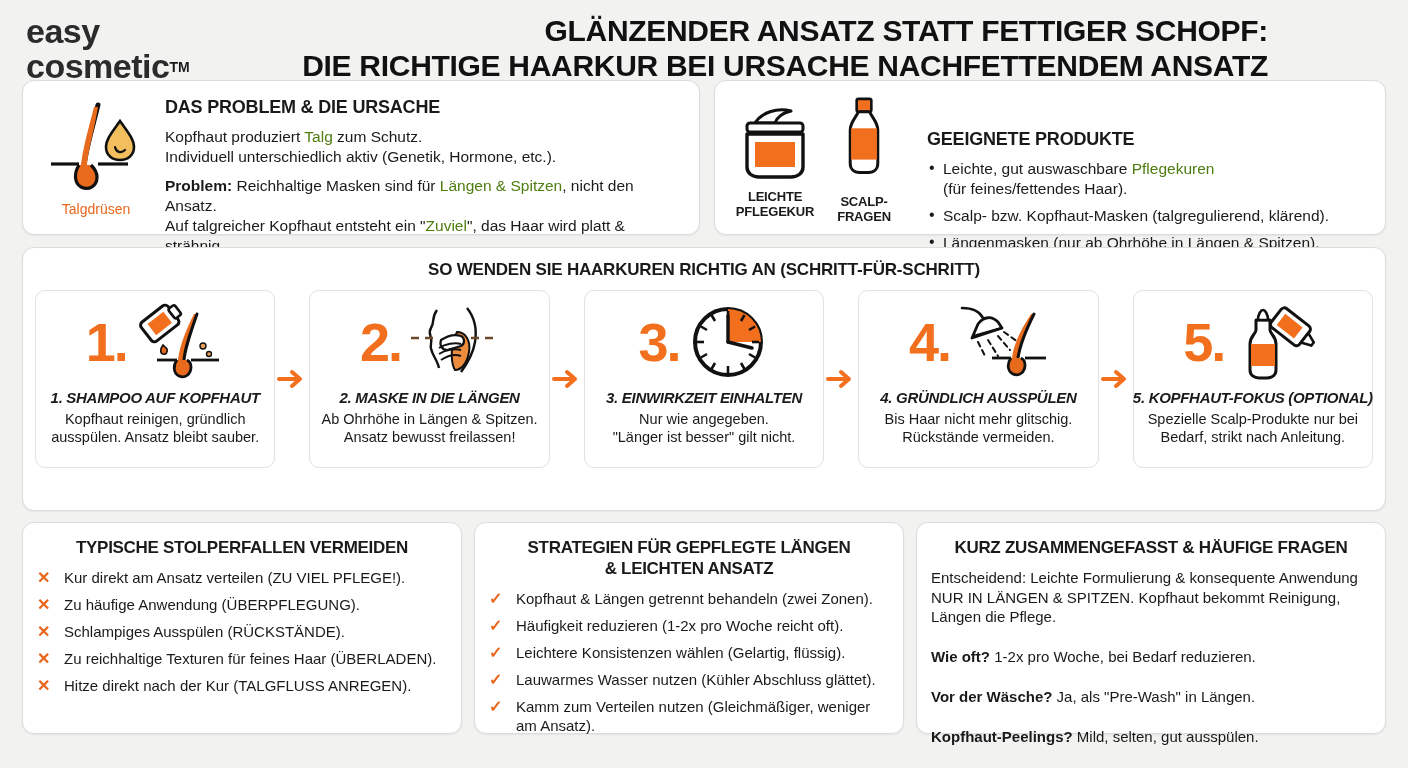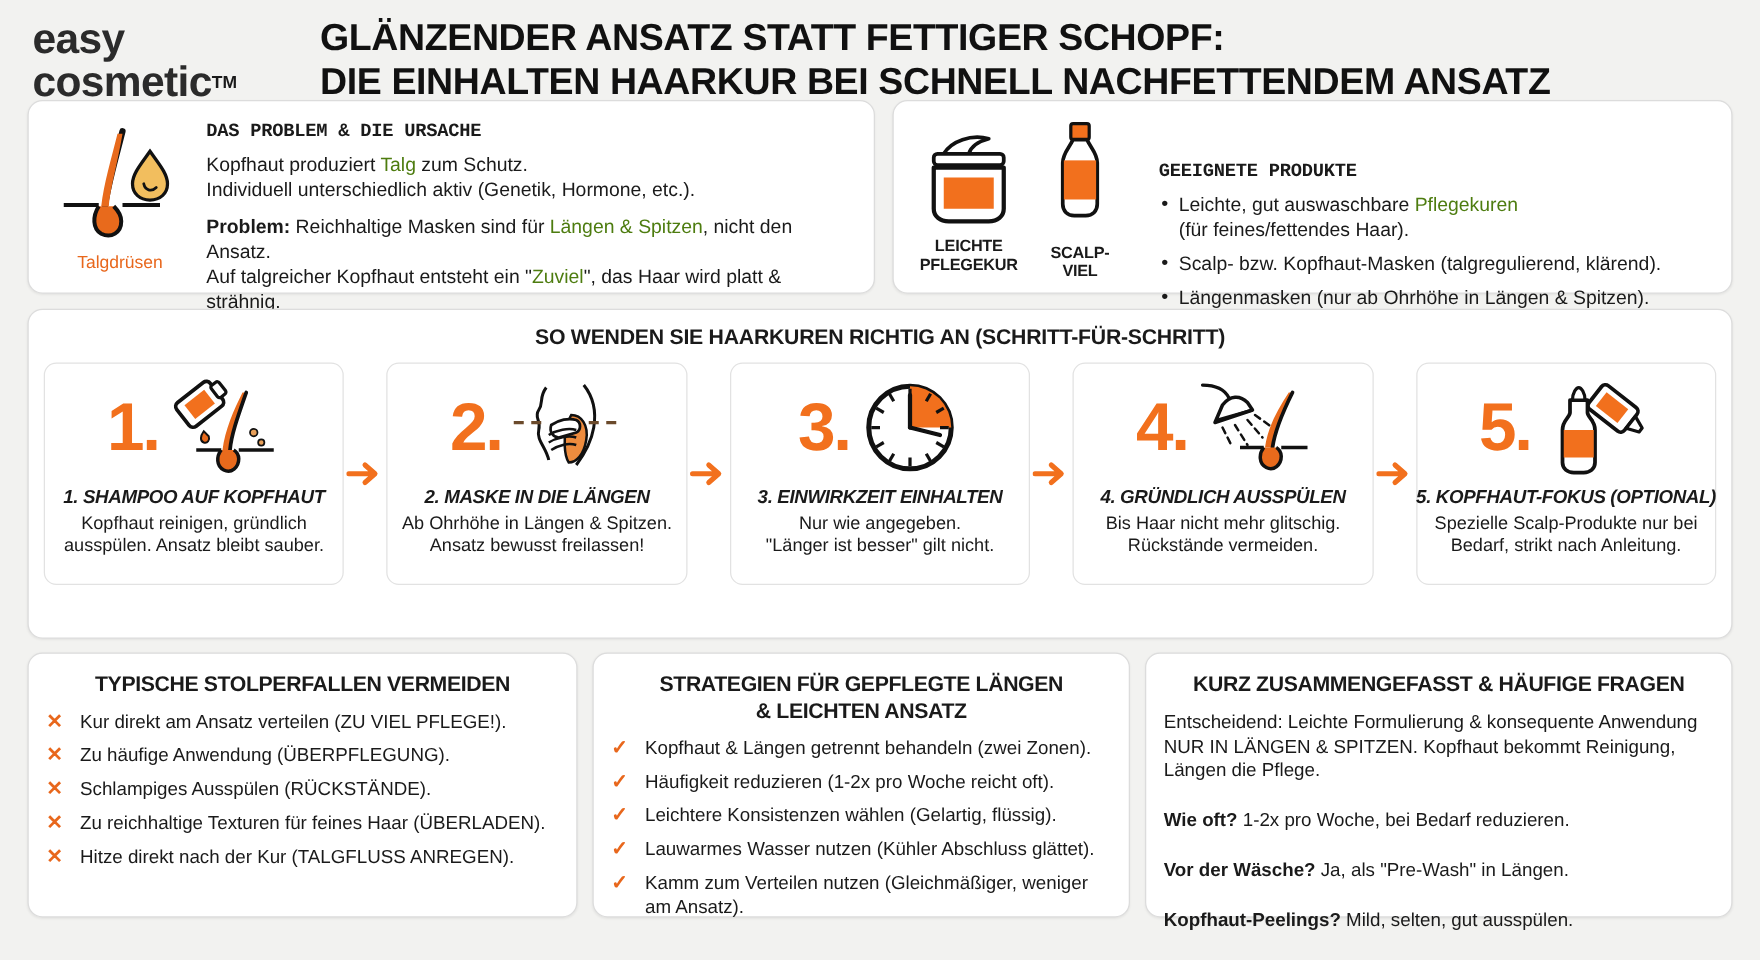--- a/index.html
+++ b/index.html
@@ -11,40 +11,40 @@
     overflow:hidden;
   }
   .page{position:relative;width:1408px;height:768px;box-sizing:border-box;}
 
   
   .header{display:flex;align-items:flex-start;height:80px;padding:14px 20px 0 26px;box-sizing:border-box;}
   .logo{width:230px;flex:0 0 230px;line-height:1.02;}
   .logo-l1,.logo-l2{font-weight:bold;font-size:34px;letter-spacing:-0.5px;color:#2b2b2b;}
   .logo-l2{position:relative;display:inline-block;}
   .logo-tm{font-size:14px;vertical-align:super;font-weight:bold;}
-  .titlewrap{flex:1;text-align:left;padding-right:120px;}
+  .titlewrap{flex:1;text-align:right;padding-right:120px;}
   .t1,.t2{font-weight:bold;letter-spacing:-0.3px;color:#111;}
   .t1{font-size:30px;line-height:34px;}
   .t2{font-size:30px;line-height:36px;}
 
   
   .card{
     background:#fff;border:1px solid #dcdcdc;border-radius:12px;
     box-sizing:border-box;position:relative;
     box-shadow:0 1px 2px rgba(0,0,0,0.06);
   }
   .row-top{display:flex;gap:14px;padding:0 22px;box-sizing:border-box;}
   .card-problem{width:678px;height:155px;padding:14px 16px 10px 14px;display:flex;gap:10px;}
   .card-products{flex:1;height:155px;padding:14px 16px 10px 20px;display:flex;gap:16px;}
 
   .icon-col{flex:0 0 auto;display:flex;flex-direction:column;align-items:center;justify-content:flex-start;}
   .icon-caption{color:#e8671c;font-size:14px;margin-top:2px;}
   .prod-caption{font-weight:bold;font-size:13px;line-height:15px;text-align:center;margin-top:4px;letter-spacing:-0.2px;}
 
-  .sec-h{font-weight:bold;font-size:15px;letter-spacing:-0.2px;margin:0 0 9px 0;font-family:Liberation Mono, monospace;}
+  .sec-h{font-weight:bold;font-size:18px;letter-spacing:-0.2px;margin:0 0 9px 0;}
   .body-txt{font-size:15.5px;line-height:20px;}
   .orange{color:#4d7c0f;}
   .b{font-weight:bold;}
   .gap{height:9px;}
 
   ul.bullets{list-style:none;margin:0;padding:0;}
   ul.bullets li{font-size:15.5px;line-height:20px;margin-bottom:7px;padding-left:16px;position:relative;}
   ul.bullets li:before{content:"\2022";position:absolute;left:2px;top:-1px;font-size:16px;}
 
   
@@ -80,21 +80,21 @@
 
 <div class="page">
 
   <div class="header">
     <div class="logo">
       <div class="logo-l1">easy</div>
       <div><span class="logo-l2">cosmetic</span><span class="logo-tm">TM</span></div>
     </div>
     <div class="titlewrap">
       <div class="t1">GLÄNZENDER ANSATZ STATT FETTIGER SCHOPF:</div>
-      <div class="t2">DIE EINHALTEN HAARKUR BEI SCHNELL NACHFETTENDEM ANSATZ</div>
+      <div class="t2">DIE RICHTIGE HAARKUR BEI URSACHE NACHFETTENDEM ANSATZ</div>
     </div>
   </div>
 
   <div class="row-top">
 
     <div class="card card-problem">
       <div class="icon-col" style="width:118px;padding-top:4px;">
         <svg width="96" height="100" viewBox="0 0 96 100">
           <path d="M50 6 C44 30 38 50 36 66" stroke="#111" stroke-width="5" fill="none" stroke-linecap="round"></path>
           <path d="M50 8 C46 32 40 52 39 66 L33 66 C35 48 41 28 46 8 Z" fill="#E86A1C"></path>
@@ -134,21 +134,21 @@
         </div>
       </div>
       <div class="icon-col" style="width:66px;padding-top:2px;gap:12px;">
         <svg width="46" height="88" viewBox="0 0 46 88">
           <rect x="15" y="2" width="16" height="14" rx="2" fill="#F2701D" stroke="#111" stroke-width="2.8"></rect>
           <path d="M17 16 C13 24 8 28 8 36 L8 72 C8 78 12 82 18 82 L28 82 C34 82 38 78 38 72 L38 36 C38 28 33 24 29 16 Z" fill="#fff" stroke="#111" stroke-width="3.2" stroke-linejoin="round"></path>
           <rect x="9" y="34" width="28" height="34" fill="#F2701D"></rect>
         </svg>
         <div class="prod-caption">
           <span>SCALP-</span><br>
-          <span>VIEL</span>
+          <span>FRAGEN</span>
         </div>
       </div>
       <div style="flex:1;padding-top:2px;padding-left:14px;margin-top:32px;">
         <div class="sec-h">GEEIGNETE PRODUKTE</div>
         <ul class="bullets">
           <li><span>Leichte, gut auswaschbare </span><span class="orange">Pflegekuren</span><br><span>(für feines/fettendes Haar).</span></li>
           <li><span>Scalp- bzw. Kopfhaut-Masken (talgregulierend, klärend).</span></li>
           <li><span>Längenmasken (nur ab Ohrhöhe in Längen &amp; Spitzen).</span></li>
         </ul>
       </div>

